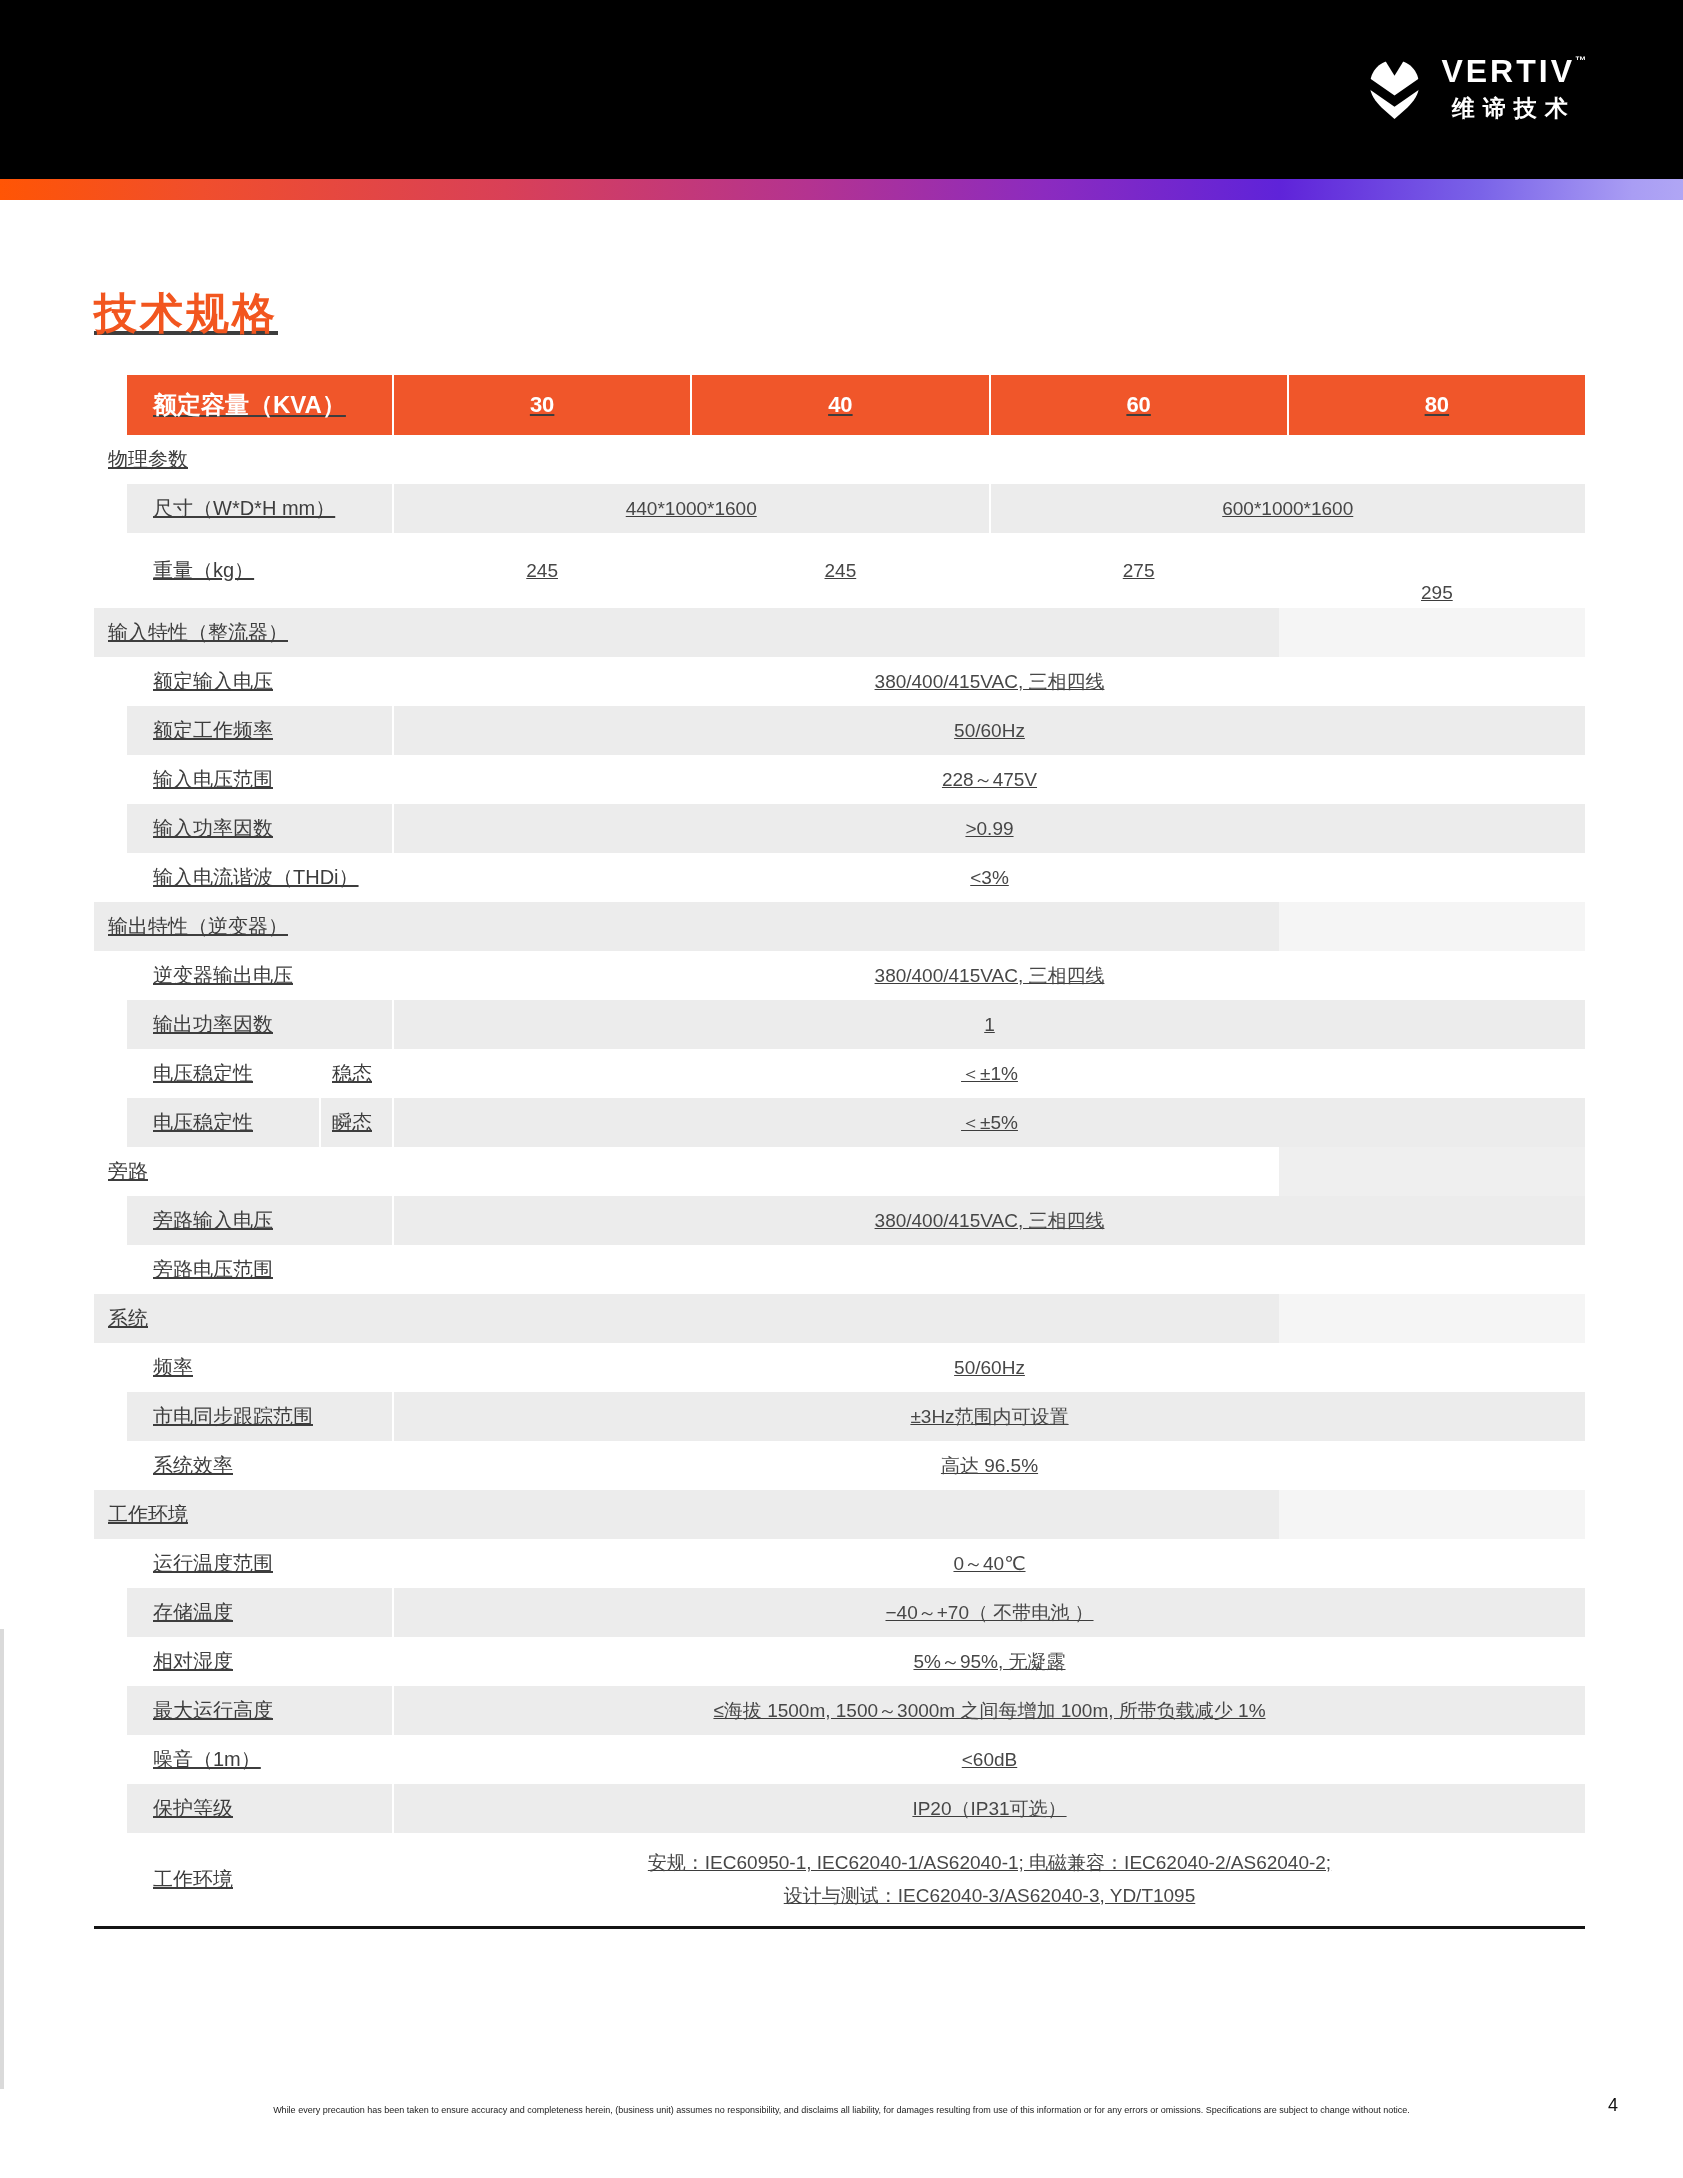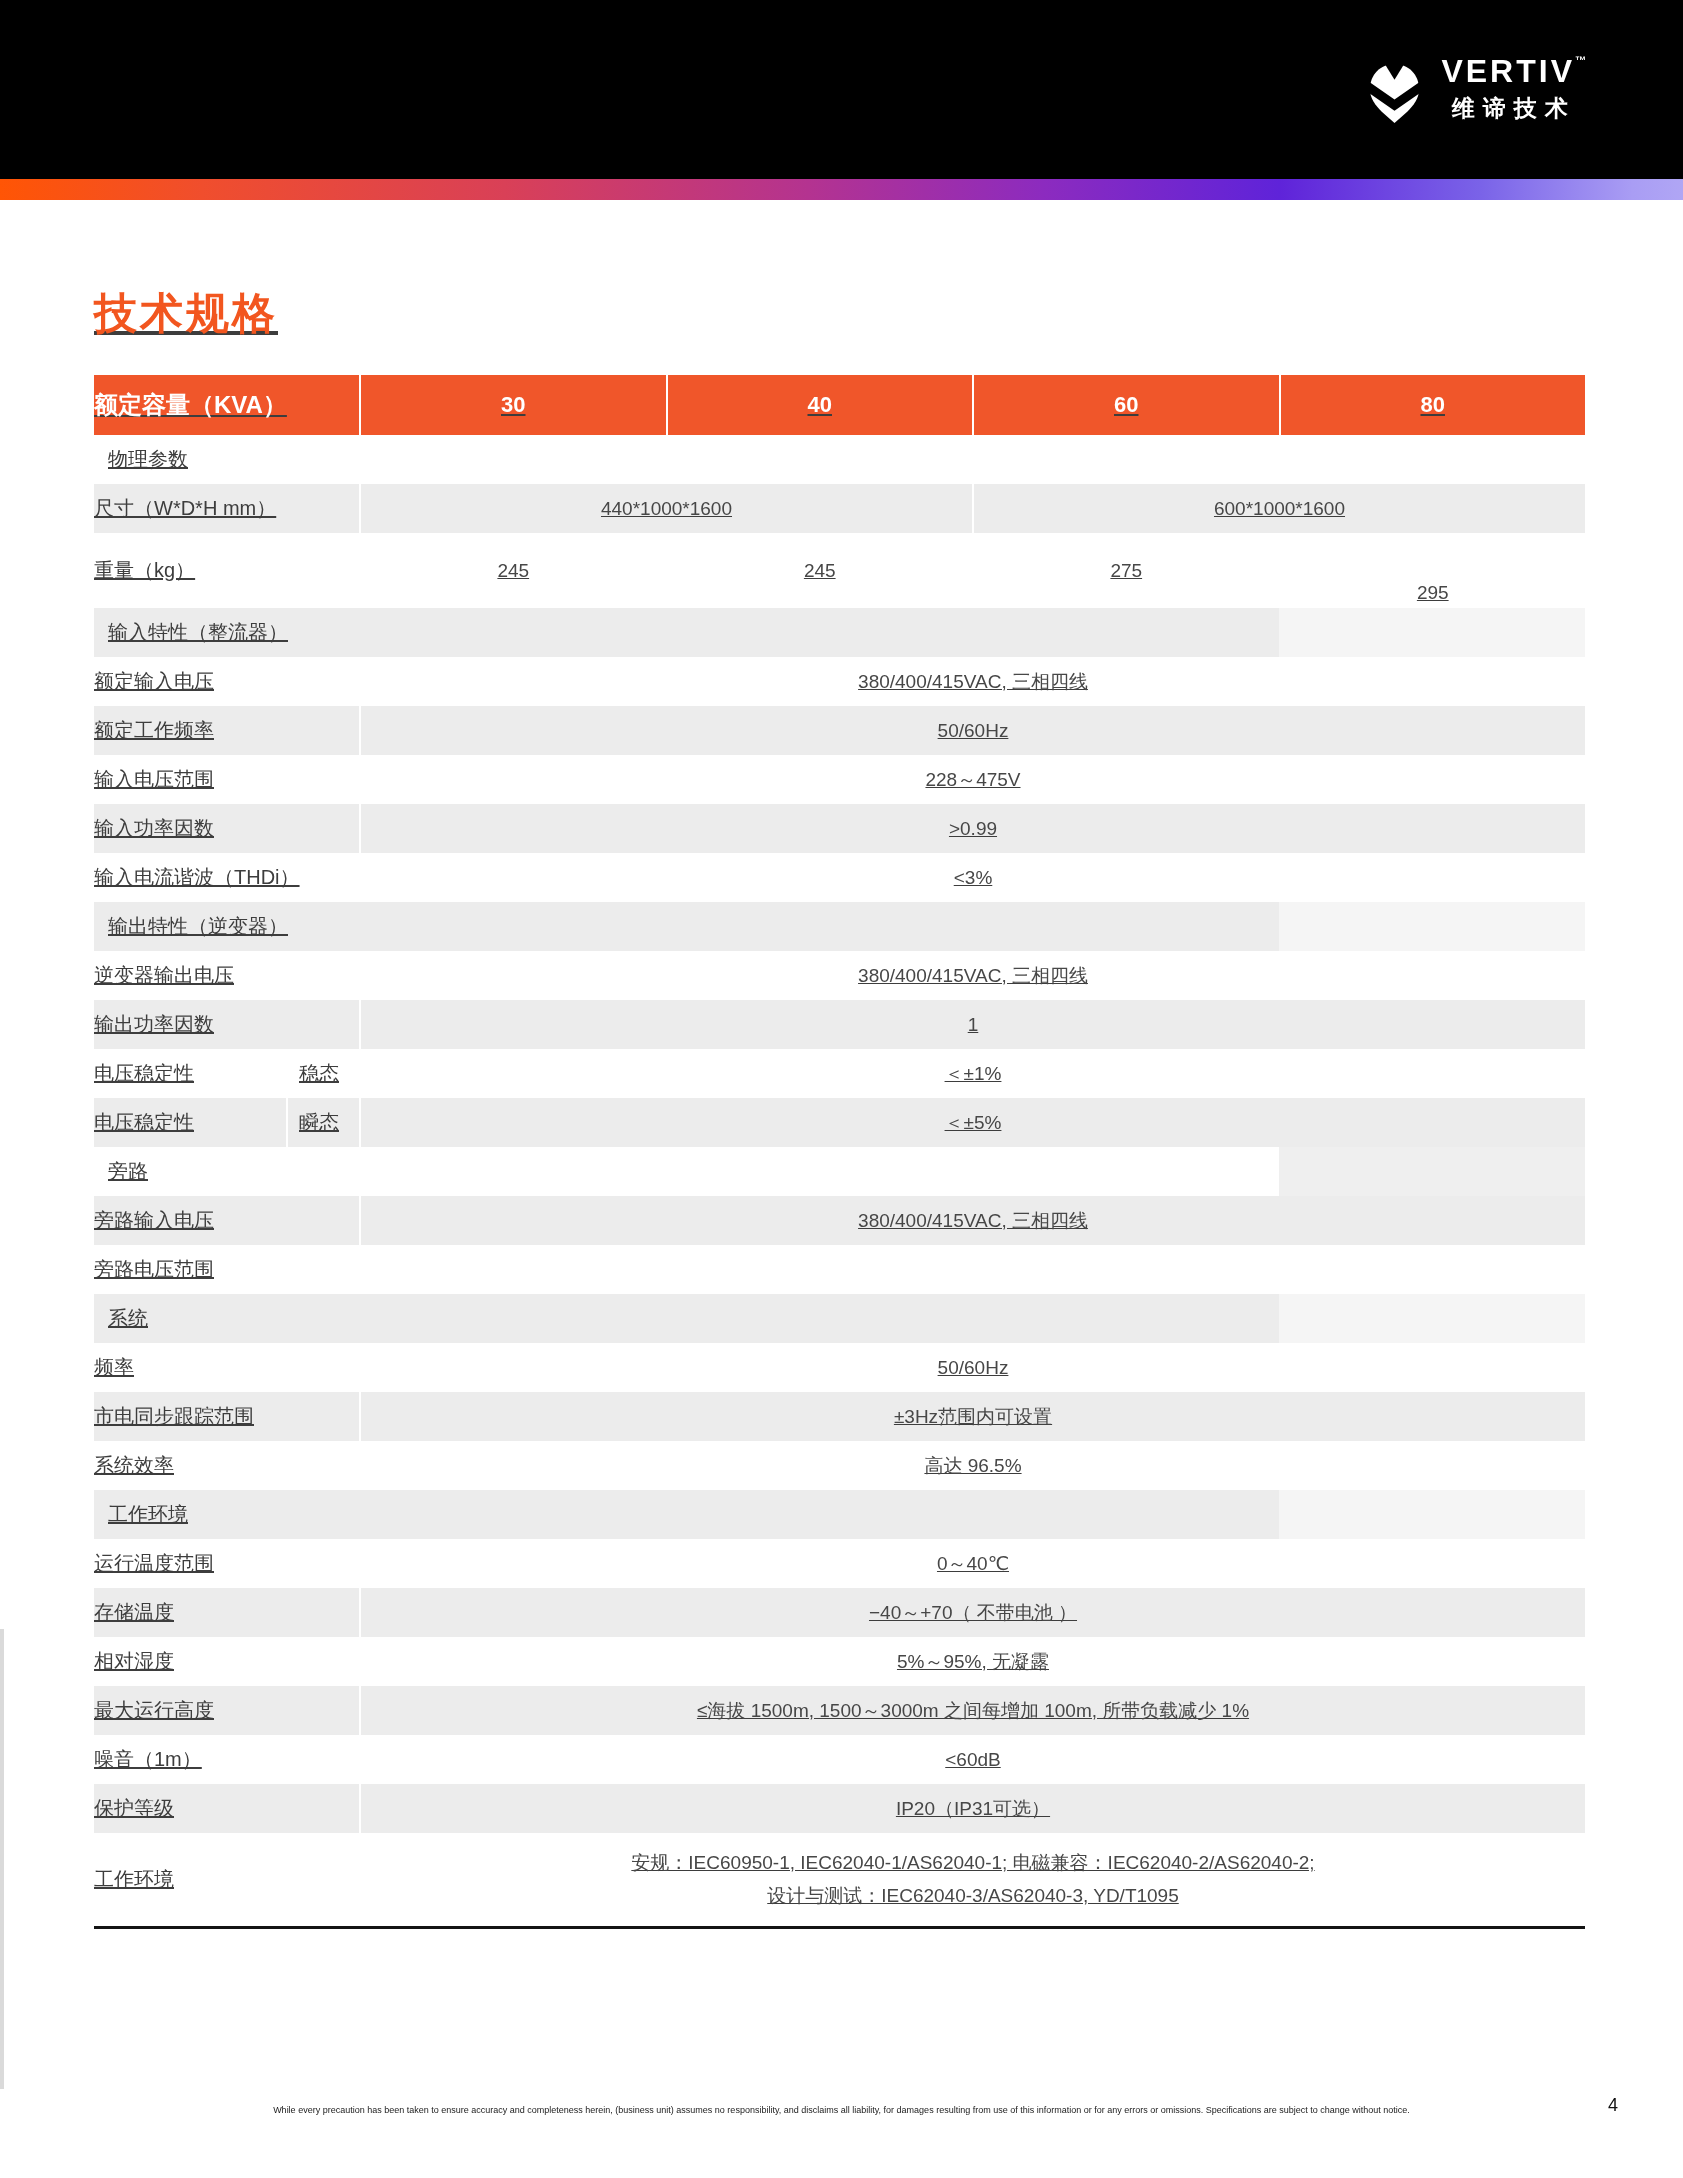--- a/index.html
+++ b/index.html
@@ -5,21 +5,21 @@
   * { box-sizing: border-box; margin: 0; padding: 0; }
   html,body { width:1683px; height:2178px; }
   body {
     position: relative;
     background: #ffffff;
     font-family: "Liberation Sans", "DejaVu Sans", sans-serif;
     color: #3d3d3d;
   }
   
   .topbar { height: 179px; background: #000; position: relative; }
-  .logo { position: absolute; right: 97px; top: 55px; display: flex; align-items: flex-end; gap: 21px; }
+  .logo { position: absolute; right: 97px; top: 55px; display: flex; align-items: center; gap: 21px; }
   .logo-mark svg { display: block; }
   .logo-text { display: flex; flex-direction: column; align-items: center; }
   .brand-row { color: #fff; font-weight: bold; font-size: 32px; letter-spacing: 3px; line-height: 1; white-space: nowrap; }
   .brand-tm { font-size: 11px; vertical-align: top; letter-spacing: 0; }
   .brand-sub { color: #fff; font-weight: bold; font-size: 23px; letter-spacing: 8px; margin-top: 6px; white-space: nowrap; }
   .stripe {
     height: 21px;
     background: linear-gradient(90deg,
       #ff5505 0%, #f04e2d 12%, #d94057 30%, #b43390 48%,
       #8c2bbf 62%, #5f23d9 76%, #7a63e8 88%, #a99df4 97%, #b0a6f5 100%);
@@ -38,21 +38,21 @@
   .row.header-row { min-height: 60px; }
   .row.tall { min-height: 93px; }
   .cell { display: flex; align-items: center; }
   
   .row.white .cell { background: #ffffff; }
   .row.gray  .cell { background: #ECECEC; }
   .row.header-row .cell { background: #F0562A; color: #ffffff; font-weight: bold; }
   .row.white .cell.section-last { background: #EFEFEF; }
   .row.gray  .cell.section-last { background: #F5F5F5; }
   
-  .cell-label { width: 265px; flex: none; padding-left: 0; font-size: 20px; }
+  .cell-label { width: 265px; flex: none; padding-left: 26px; font-size: 20px; margin-left: 33px; }
   .cell-label.split { width: 192px; }
   .cell-sub { width: 73px; flex: none; border-left: 2px solid #fff; padding-left: 11px; font-size: 20px; }
   .cell-value {
     flex-basis: 0; flex-grow: 1;
     justify-content: center; text-align: center;
     border-left: 2px solid #fff;
     font-size: 19px; color: #474747;
     padding: 4px 8px;
   }
   .header-row .cell-label { font-size: 24px; }

